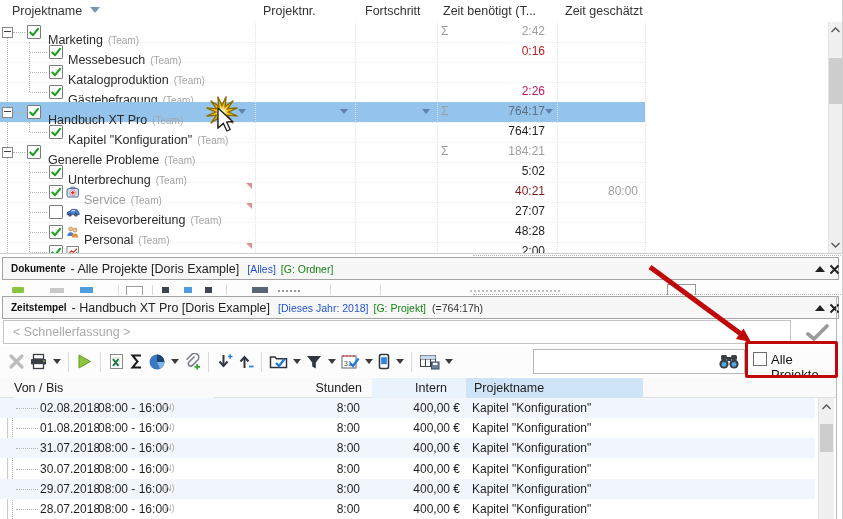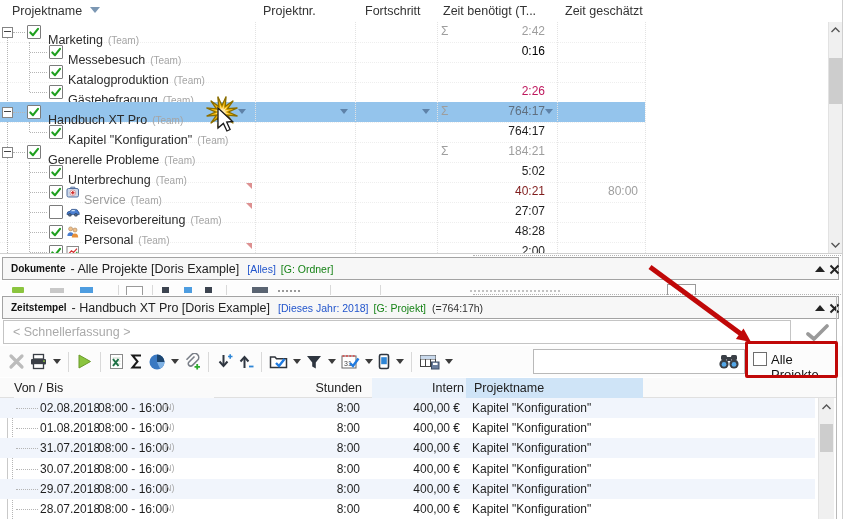--- a/index.html
+++ b/index.html
@@ -89,21 +89,21 @@
           <div class="sigma">Σ</div>
           <div class="tzeit" style="color: rgb(158, 158, 158);">2:42</div>
         </div>
         <div class="rowline" style="top: 62px;"></div>
         <div class="tree-row" style="top: 42px;">
           <div class="doth" style="left: 30px; top: 10px; width: 17px;"></div>
           <div class="cbx" style="left: 49px;"><svg width="12" height="12">
               <path d="M2.3 6.4 L5 9.2 L10 2.8" fill="none" stroke="#1fa01f" stroke-width="2.1" stroke-linecap="round" stroke-linejoin="round"></path>
             </svg></div>
           <div class="tlabel" style="left: 68px; color: rgb(43, 43, 43);">Messebesuch<span class="tteam">(Team)</span></div>
-          <div class="tzeit" style="color: #000000;">0:16</div>
+          <div class="tzeit" style="color: #b91c1c;">0:16</div>
         </div>
         <div class="rowline" style="top: 82px;"></div>
         <div class="tree-row" style="top: 62px;">
           <div class="doth" style="left: 30px; top: 10px; width: 17px;"></div>
           <div class="cbx" style="left: 49px;"><svg width="12" height="12">
               <path d="M2.3 6.4 L5 9.2 L10 2.8" fill="none" stroke="#1fa01f" stroke-width="2.1" stroke-linecap="round" stroke-linejoin="round"></path>
             </svg></div>
           <div class="tlabel" style="left: 68px; color: rgb(43, 43, 43);">Katalogproduktion<span class="tteam">(Team)</span></div>
         </div>
         <div class="rowline" style="top: 102px;"></div>
@@ -445,21 +445,21 @@
         <circle cx="16" cy="11.4" r="2.4" fill="#54a7e8"></circle>
     </svg>
   </div>
   <div class="abs" style="left:753px;top:352px;width:12px;height:12px;background:#fff;border:1px solid #6d6d6d;"></div>
   <span class="abs" style="left:771px;top:352px;font-size:13px;color:#111;">Alle Projekte</span>
   <div id="red-box"></div>
 
   <div id="tbl-hdr-row"></div>
   <div class="tbl-hdr" style="left:238px;width:124px;text-align:right;background:transparent;">Stunden</div>
   <div class="tbl-hdr" style="left:14px;width:200px;">Von / Bis</div>
-  <div class="tbl-hdr" style="left:372px;width:94px;text-align:right;background:#eaf2fb;padding-right:2px;box-sizing:border-box;">Intern</div>
+  <div class="tbl-hdr" style="left:372px;width:94px;text-align:right;background:#eaf2fb;padding-right:19px;box-sizing:border-box;">Intern</div>
   <div class="tbl-hdr" style="left:466px;width:177px;background:#cfe4f7;padding-left:8px;box-sizing:border-box;">Projektname</div>
 
   <div id="ts-rows">
       <div class="abs" style="left: 7px; top: 398px; width: 1px; height: 121px; background: rgb(201, 201, 201);"></div>
       <div class="abs" style="left: 12px; top: 398px; height: 121px; width: 0px; border-left: 1px dotted rgb(181, 181, 181);"></div>
       <div class="ts-row alt" style="top: 398px;">
         <div class="abs" style="left: 16px; top: 10px; width: 22px; height: 0px; border-top: 1px dotted rgb(181, 181, 181);"></div>
         <div class="abs" style="left: 40px; top: 3px;">02.08.2018</div>
         <div class="abs" style="left: 98px; top: 3px;">08:00 - 16:00</div>
         <div class="abs tsflag" style="left: 162px; top: 4px;">(N)</div>

